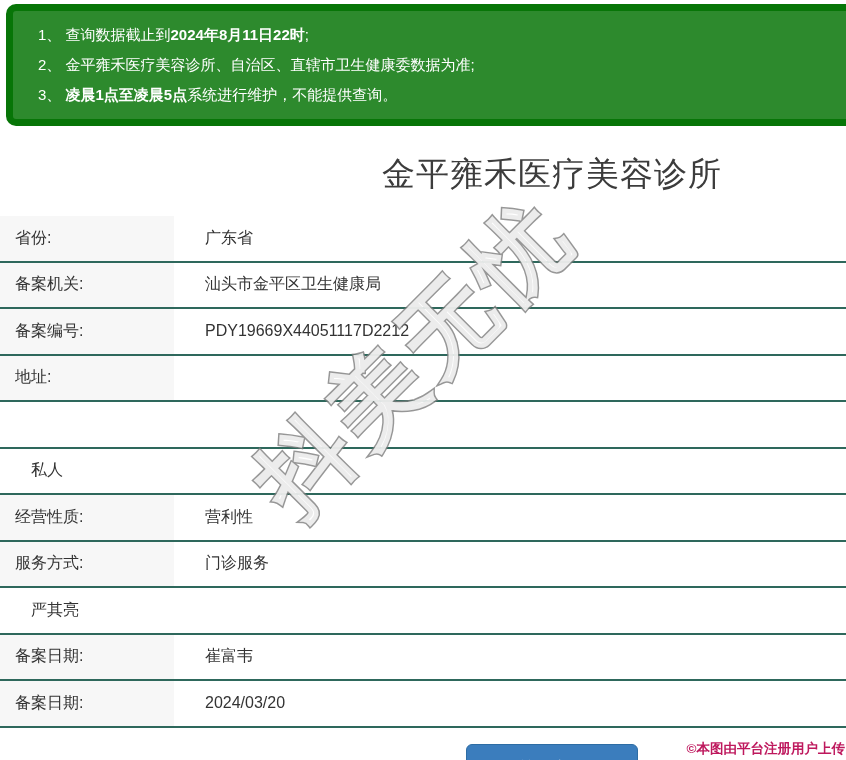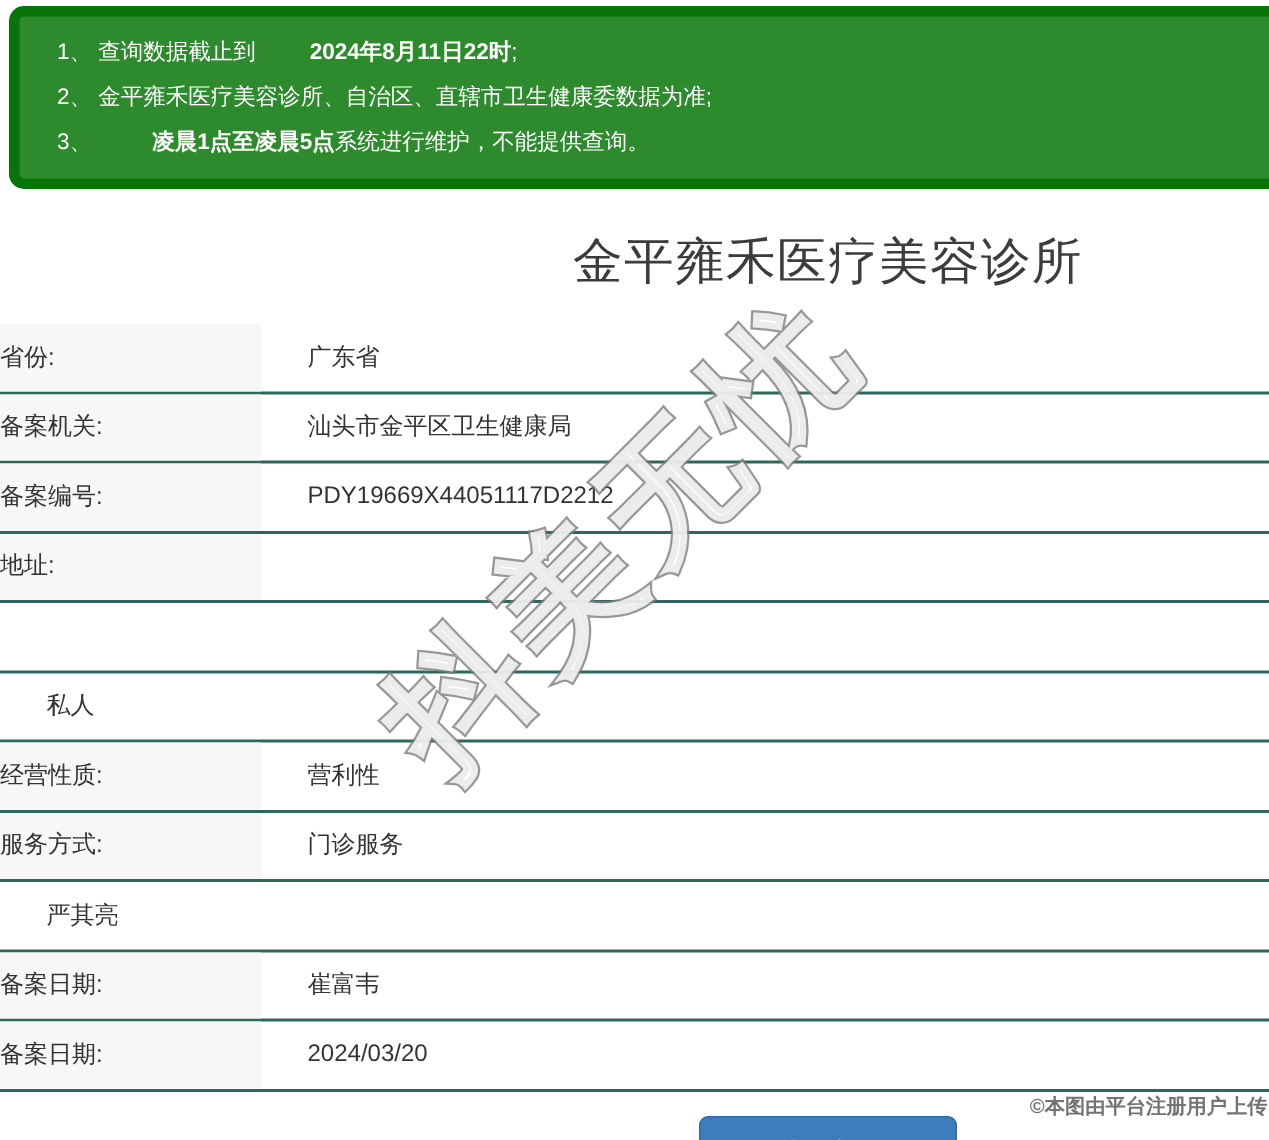--- a/index.html
+++ b/index.html
@@ -19,21 +19,21 @@
     width: 1090px;
     box-sizing: border-box;
     background: var(--banner-fill, #2d8a2d);
     border: 7px solid var(--banner-border, #077507);
     border-radius: 10px;
     padding: 9px 20px 9px 25px;
     color: #ffffff;
     font-size: 15px;
   }
   .banner-line { line-height: 30px; white-space: nowrap; }
-  .banner-line .b { font-weight: 700; padding-left: 36px; }
+  .banner-line .b { font-weight: 700; }
 
   
   .title {
     margin-top: 26px;
     text-align: center;
     font-size: 33px;
     font-weight: 400;
     color: #3c3c3c;
     letter-spacing: 1px;
   }
@@ -47,20 +47,21 @@
     border-bottom: 2px solid var(--line-color, #2e685c);
     font-size: 16px;
     color: #333333;
   }
   .row .label {
     width: 174px;
     flex: none;
     align-self: stretch;
     display: flex;
     align-items: center;
+    padding-left: 15px;
     box-sizing: border-box;
     background: var(--label-bg, #f7f7f7);
   }
   .row .value { padding-left: 31px; white-space: nowrap; }
 
   
   .button-row { text-align: center; margin-top: 16px; }
   .close-btn {
     display: inline-block;
     background: var(--button-blue, #3b7dbd);
@@ -85,24 +86,24 @@
     color: rgba(255, 255, 255, 0.82);
     -webkit-text-stroke: 3px rgba(125, 125, 125, 0.8);
     paint-order: stroke fill;
     z-index: 10;
     pointer-events: none;
   }
 
   
   .attribution {
     position: absolute;
-    right: 1px; bottom: 13px;
+    right: 1px; bottom: 2px;
     font-size: 13.5px;
     font-weight: 700;
-    color: #737373;
+    color: #be185d;
     text-shadow:
       -1px -1px 0 #fff, 1px -1px 0 #fff, -1px 1px 0 #fff, 1px 1px 0 #fff,
       0 -1px 0 #fff, 0 1px 0 #fff, -1px 0 0 #fff, 1px 0 0 #fff;
     z-index: 30;
     white-space: nowrap;
   }
 </style>
 </head>
 <body>
 

